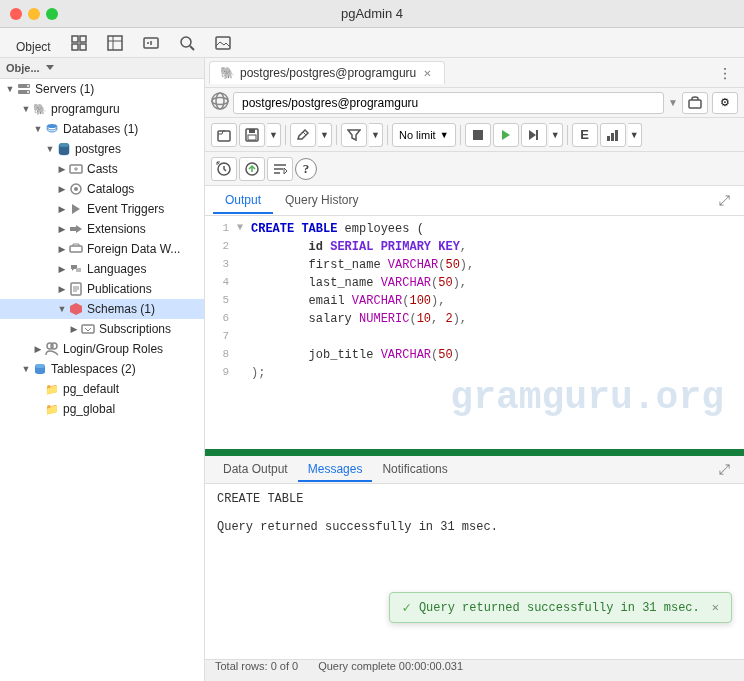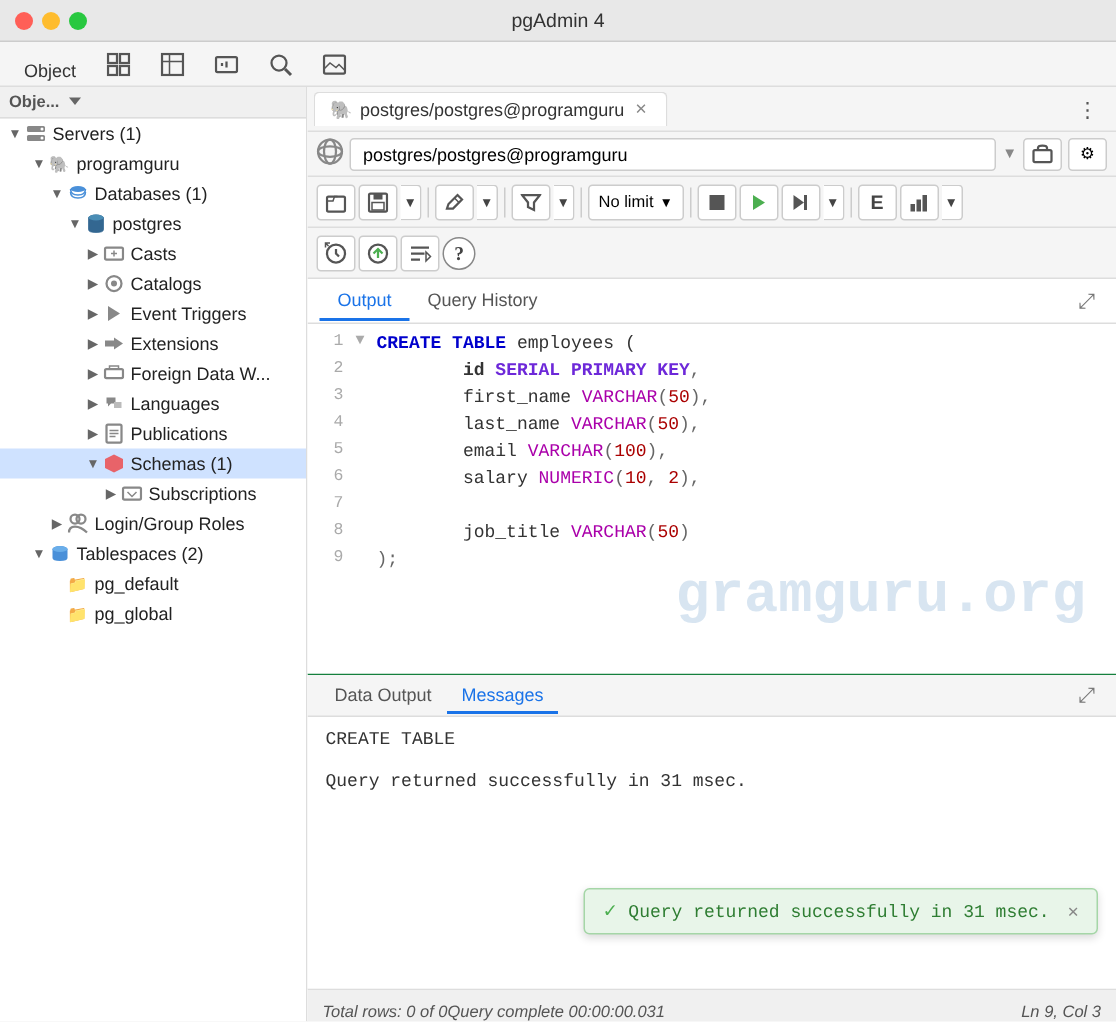--- a/index.html
+++ b/index.html
@@ -333,21 +333,21 @@
       font-size: 38px;
       color: rgba(100, 150, 200, 0.25);
       font-weight: bold;
       pointer-events: none;
       white-space: nowrap;
     }
 
     
     .bottom-panel {
       height: 210px;
-      border-top: 1px solid #15803d;
+      border-top: 7px solid #15803d;
       display: flex;
       flex-direction: column;
     }
     .bottom-tabs {
       display: flex;
       align-items: center;
       border-bottom: 1px solid #ddd;
       padding: 0 8px;
       background: #f5f5f5;
       height: 28px;
@@ -401,25 +401,25 @@
     }
     .toast-check { color: #4caf50; font-size: 14px; }
     .toast-close { color: #888; cursor: pointer; margin-left: 4px; }
 
     
     .statusbar {
       background: #f0f0f0;
       border-top: 1px solid #ddd;
       height: 22px;
       display: flex;
-      align-items: flex-end;
+      align-items: flex-start;
       padding: 0 10px;
       font-size: 11px;
       color: #555;
-      font-style: italic;
+      gap: 20px;
     }
     .statusbar-right {
       margin-left: auto;
       margin-top: 47px;
     }
   </style>
 </head>
 <body>
 
 <div class="titlebar">
@@ -843,20 +843,21 @@
           <span class="code-content"><span class="sym">);</span></span>
         </div>
 
         <div class="watermark">gramguru.org</div>
       </div>
 
       <div class="bottom-panel">
         <div class="bottom-tabs">
           <div class="bottom-tab">Data Output</div>
           <div class="bottom-tab active">Messages</div>
+          <div class="bottom-tab">Notifications</div>
           <span class="bottom-tab-expand">⤢</span>
         </div>
         <div class="bottom-content">
           <div>CREATE TABLE</div>
           <br>
           <div>Query returned successfully in 31 msec.</div>
 
           
           <div class="success-toast">
             <span class="toast-check">✓</span>

